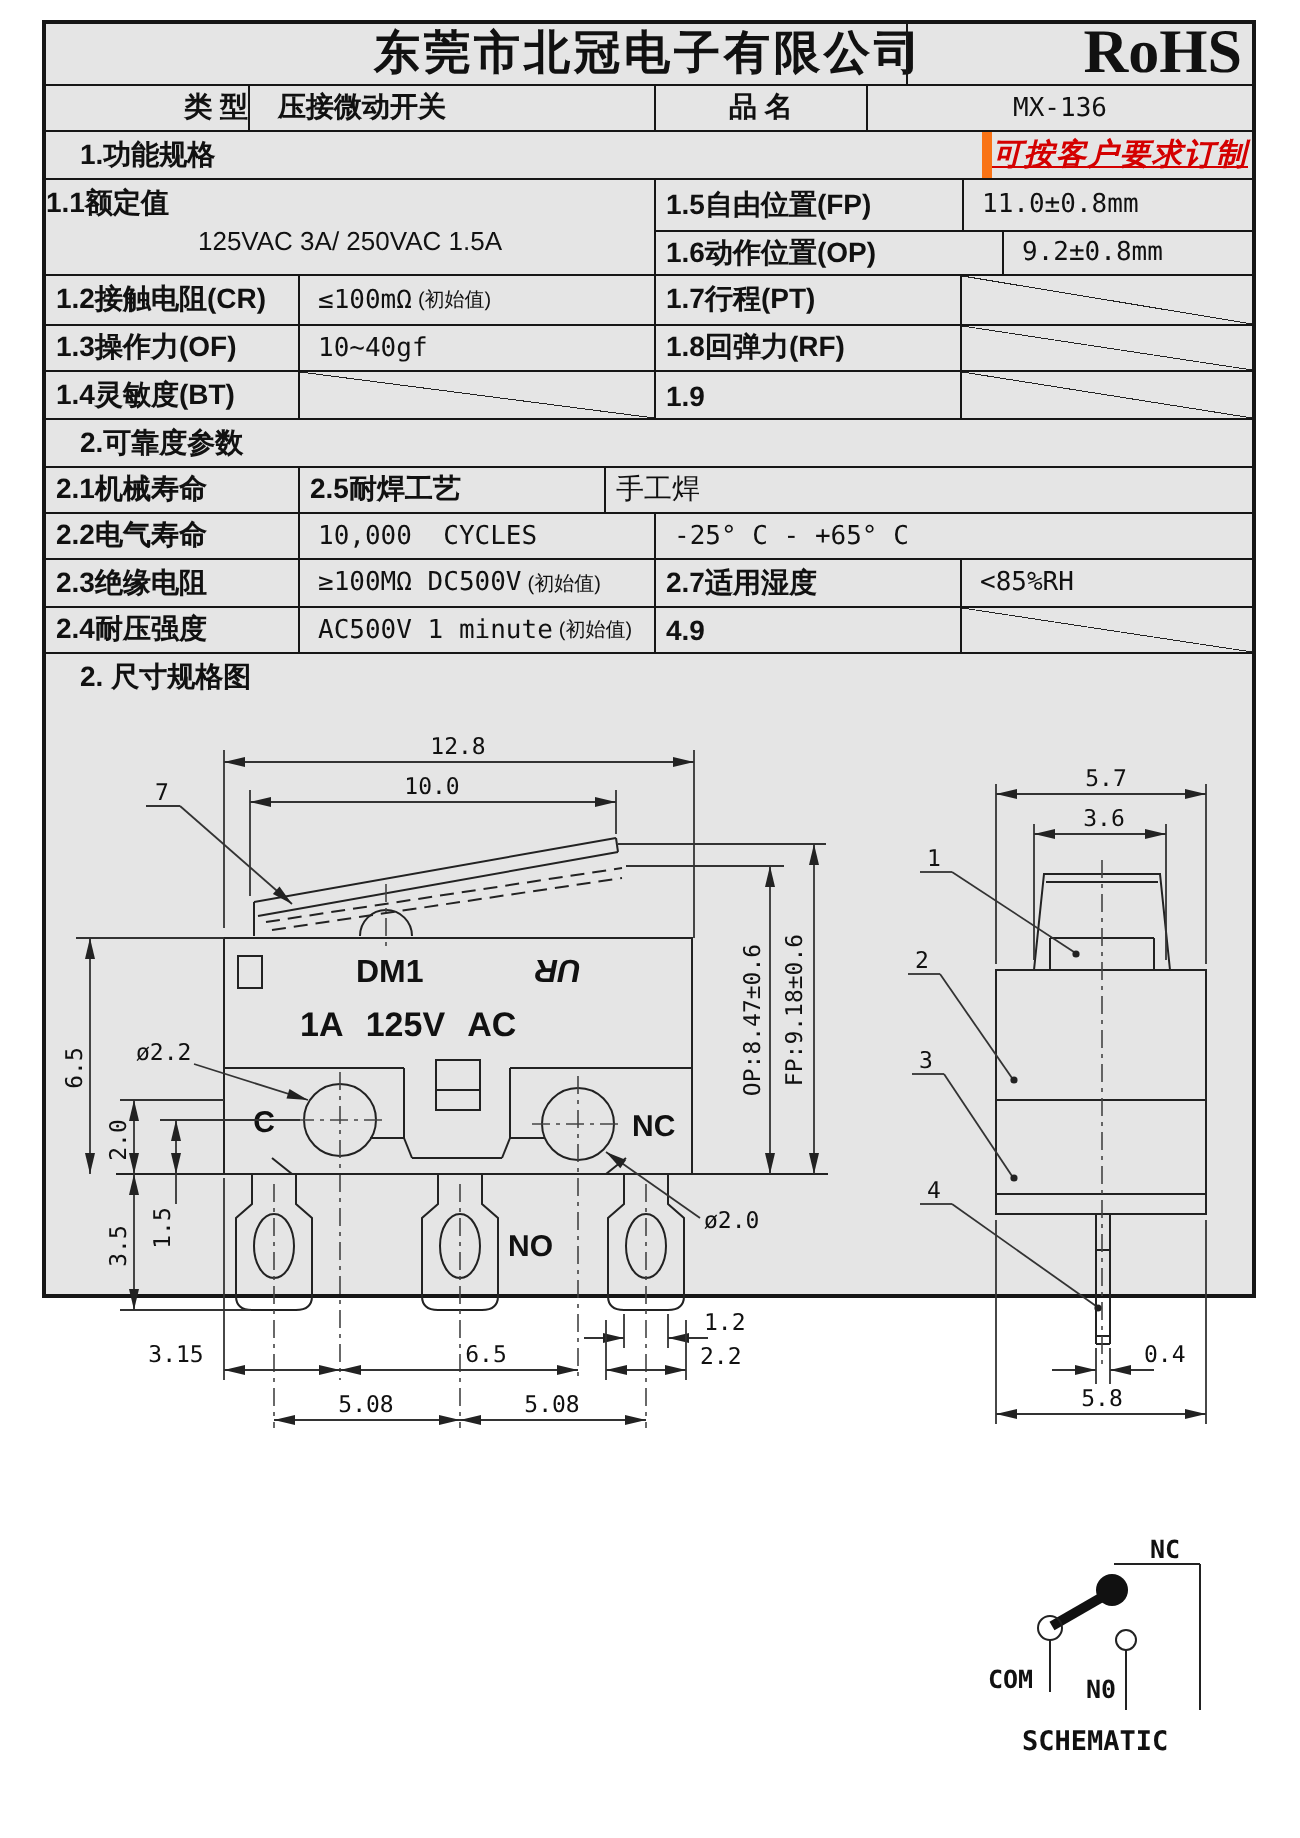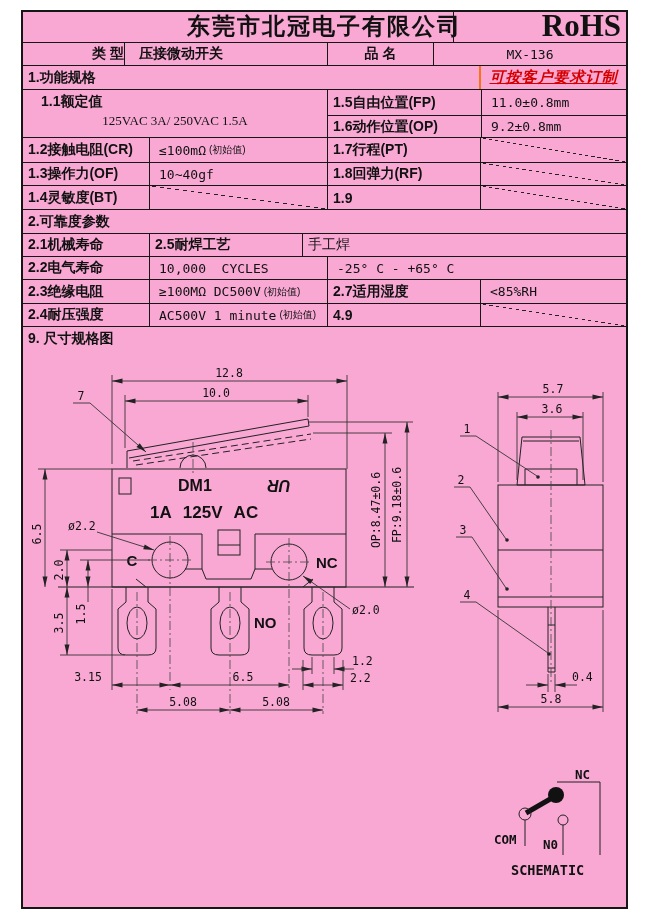--- a/index.html
+++ b/index.html
@@ -1,38 +1,38 @@
 <!DOCTYPE html>
 <html><head>
 <meta charset="utf-8">
 <style>
   html,body{margin:0;padding:0;background:#fff;}
   body{width:650px;height:919px;position:relative;font-family:"Liberation Sans",sans-serif;color:#111;}
-  .sheet{position:absolute;left:21px;top:10px;width:607px;height:899px;border:2px solid #161616;box-sizing:border-box;background:#f9a8d4;}
+  .sheet{position:absolute;left:21px;top:10px;width:607px;height:639px;border:2px solid #161616;box-sizing:border-box;background:#e5e5e5;}
   .row{display:flex;box-sizing:border-box;border-top:1px solid #161616;overflow:hidden;}
   .row:first-child{border-top:none;}
   .c{box-sizing:border-box;border-left:1px solid #161616;display:flex;align-items:center;overflow:hidden;}
   .c:first-child{border-left:none;}
   .lab{font-size:14px;font-weight:600;padding-left:5px;letter-spacing:0;}
   .val{font-family:"DejaVu Sans Mono",monospace;font-size:13px;padding-left:9px;white-space:pre;}
   .small{font-size:10px;margin-left:3px;}
   .diag{background:linear-gradient(to right top,rgba(0,0,0,0) 49.5%,#222 49.5%,#222 50.6%,rgba(0,0,0,0) 50.6%);}
   .hdr{position:relative;height:30px;}
   .company{width:100%;text-align:center;font-size:23px;font-weight:700;letter-spacing:2px;line-height:29px;}
   .vline{position:absolute;left:430px;top:0;width:1px;height:100%;background:#161616;}
   .rohs{position:absolute;right:5px;top:-4px;font-family:"Liberation Serif",serif;font-size:31px;font-weight:600;letter-spacing:0px;}
-  .sectitle{font-size:14px;font-weight:600;padding-left:5px;display:flex;align-items:center;width:456px;box-sizing:border-box;}
-  .notecell{flex:1;border-left:2px solid #f97316;display:flex;align-items:center;justify-content:center;}
+  .sectitle{font-size:14px;font-weight:600;padding-left:5px;display:flex;align-items:center;width:456px;box-sizing:border-box;margin-left:12px;}
+  .notecell{flex:1;border-left:5px solid #f97316;display:flex;align-items:center;justify-content:flex-start;}
   .rednote{color:#d40000;font-style:italic;text-decoration:underline;font-size:15px;font-weight:600;letter-spacing:1px;}
   .r11left{position:relative;width:304px;box-sizing:border-box;}
-  .r11lab{position:absolute;top:3px;left:18px;font-size:14px;font-weight:600;}
-  .r11val{position:absolute;top:23px;left:0;width:100%;text-align:center;font-family:Liberation Serif, serif;font-size:13px;}
+  .r11lab{position:absolute;top:3px;left:0;font-size:14px;font-weight:600;}
+  .r11val{position:absolute;top:23px;left:0;width:100%;text-align:center;font-family:Liberation Sans, sans-serif;font-size:13px;}
   .r11right{flex:1;display:flex;flex-direction:column;}
   .subrow{display:flex;box-sizing:border-box;text-align:right;}
-  .subrow+.subrow{border-top:1px solid #161616;}
+  .subrow+.subrow{border-top:1px solid #161616;gap:20px;}
   svg text{stroke:none;}
   .s{stroke:#222;fill:none;stroke-width:1;}
   .thin{stroke:#333;fill:none;stroke-width:0.9;}
   .cl{stroke:#444;fill:none;stroke-width:0.8;stroke-dasharray:9 3 2 3;}
   .dsh{stroke:#222;fill:none;stroke-width:1;stroke-dasharray:7 4;}
   .dt{font-family:"DejaVu Sans Mono",monospace;font-size:11.5px;fill:#111;}
   .mk{font-family:"Liberation Sans",sans-serif;font-weight:700;font-size:15px;fill:#111;}
   .mkb{font-family:"Liberation Sans",sans-serif;font-weight:700;font-size:16px;fill:#111;}
   .rt{font-family:"Liberation Sans",sans-serif;font-weight:700;font-size:17px;fill:#111;word-spacing:7px;}
   .sch{font-family:"DejaVu Sans Mono",monospace;font-weight:700;font-size:12.5px;fill:#111;}
@@ -185,21 +185,21 @@
         <span class="val">AC500V 1 minute</span>
         <span class="small">(初始值)</span>
       </div>
     <div class="c" style="width:153px">
         <span class="lab">4.9</span>
       </div>
     <div class="c diag" style="flex:1"></div>
   </div>
 
   <div class="row" style="height:24px">
-    <div class="sectitle" style="width:100%">9. 尺寸规格图</div>
+    <div class="sectitle" style="width:100%">2. 尺寸规格图</div>
   </div>
 
   <div class="row" style="height:557px;border-top:none">
   <svg width="603" height="557" viewBox="23 348 603 557">
     <defs>
       <marker id="arr" markerWidth="12" markerHeight="8" refX="11" refY="4" orient="auto-start-reverse" markerUnits="userSpaceOnUse">
         <path d="M11,4 L0.5,1.5 L0.5,6.5 Z" fill="#222" stroke="none"></path>
       </marker>
     </defs>
 

